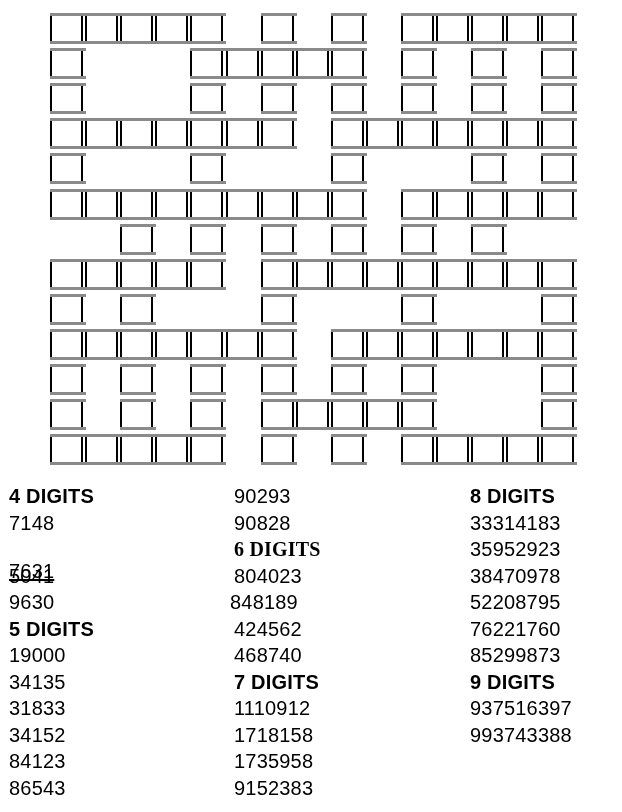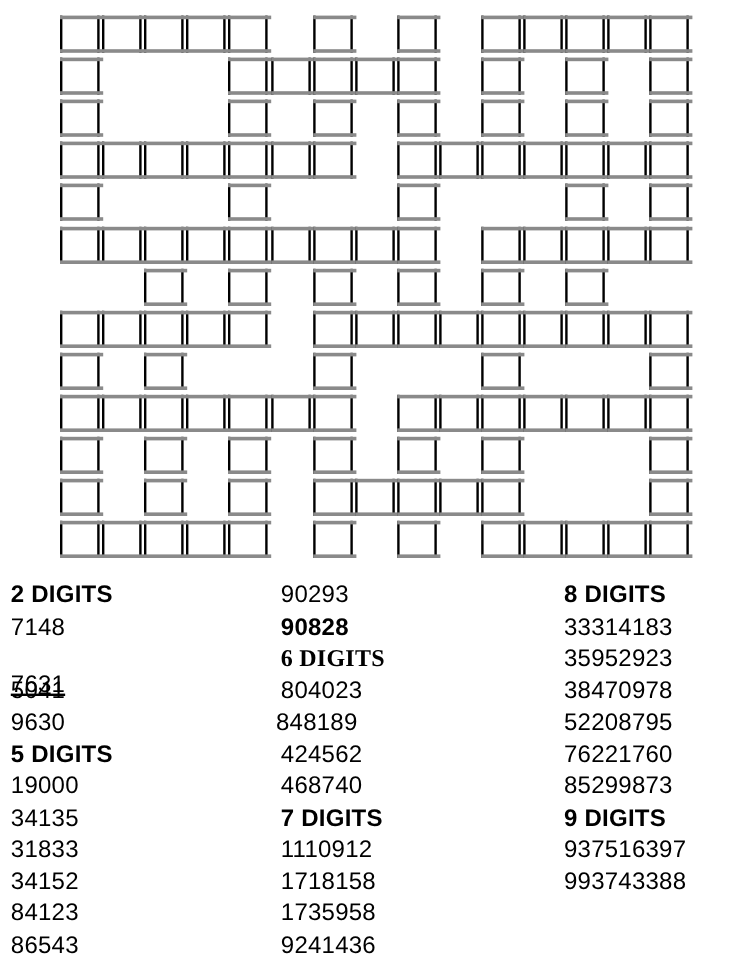--- a/index.html
+++ b/index.html
@@ -170,44 +170,44 @@
       <div class="cell" style="left: 190.4px; top: 434.2px;"></div>
       <div class="cell" style="left: 260.6px; top: 434.2px;"></div>
       <div class="cell" style="left: 330.8px; top: 434.2px;"></div>
       <div class="cell" style="left: 401px; top: 434.2px;"></div>
       <div class="cell" style="left: 436.1px; top: 434.2px;"></div>
       <div class="cell" style="left: 471.2px; top: 434.2px;"></div>
       <div class="cell" style="left: 506.3px; top: 434.2px;"></div>
       <div class="cell" style="left: 541.4px; top: 434.2px;"></div>
     </div>
   <div id="lists">
-      <div class="wl-line wl-header" style="left: 9px; top: 483px;">2 DIGITS</div>
+      <div class="wl-line wl-header" style="left: 9px; top: 483px;">4 DIGITS</div>
       <div class="wl-line" style="left: 9px; top: 509.5px;">7148</div>
       <div class="wl-line" style="left: 9px; top: 558px; text-decoration: underline;">7631</div>
       <div class="wl-line" style="left: 9px; top: 562.5px;">5041</div>
       <div class="wl-line" style="left: 9px; top: 589px;">9630</div>
       <div class="wl-line wl-header" style="left: 9px; top: 615.5px;">5 DIGITS</div>
       <div class="wl-line" style="left: 9px; top: 642px;">19000</div>
       <div class="wl-line" style="left: 9px; top: 668.5px;">34135</div>
       <div class="wl-line" style="left: 9px; top: 695px;">31833</div>
       <div class="wl-line" style="left: 9px; top: 721.5px;">34152</div>
       <div class="wl-line" style="left: 9px; top: 748px;">84123</div>
       <div class="wl-line" style="left: 9px; top: 774.5px;">86543</div>
       <div class="wl-line" style="left: 234px; top: 483px;">90293</div>
-      <div class="wl-line" style="left: 234px; top: 509.5px; font-weight: bold;">90828</div>
+      <div class="wl-line" style="left: 234px; top: 509.5px;">90828</div>
       <div class="wl-line wl-header" style="left: 234px; top: 536px; font-family: Liberation Serif, serif;">6 DIGITS</div>
       <div class="wl-line" style="left: 234px; top: 562.5px;">804023</div>
       <div class="wl-line" style="left: 230px; top: 589px;">848189</div>
       <div class="wl-line" style="left: 234px; top: 615.5px;">424562</div>
       <div class="wl-line" style="left: 234px; top: 642px;">468740</div>
       <div class="wl-line wl-header" style="left: 234px; top: 668.5px;">7 DIGITS</div>
       <div class="wl-line" style="left: 234px; top: 695px;">1110912</div>
       <div class="wl-line" style="left: 234px; top: 721.5px;">1718158</div>
       <div class="wl-line" style="left: 234px; top: 748px;">1735958</div>
-      <div class="wl-line" style="left: 234px; top: 774.5px;">9241436</div>
+      <div class="wl-line" style="left: 234px; top: 774.5px;">9152383</div>
       <div class="wl-line wl-header" style="left: 470px; top: 483px;">8 DIGITS</div>
       <div class="wl-line" style="left: 470px; top: 509.5px;">33314183</div>
       <div class="wl-line" style="left: 470px; top: 536px;">35952923</div>
       <div class="wl-line" style="left: 470px; top: 562.5px;">38470978</div>
       <div class="wl-line" style="left: 470px; top: 589px;">52208795</div>
       <div class="wl-line" style="left: 470px; top: 615.5px;">76221760</div>
       <div class="wl-line" style="left: 470px; top: 642px;">85299873</div>
       <div class="wl-line wl-header" style="left: 470px; top: 668.5px;">9 DIGITS</div>
       <div class="wl-line" style="left: 470px; top: 695px;">937516397</div>
       <div class="wl-line" style="left: 470px; top: 721.5px;">993743388</div>

